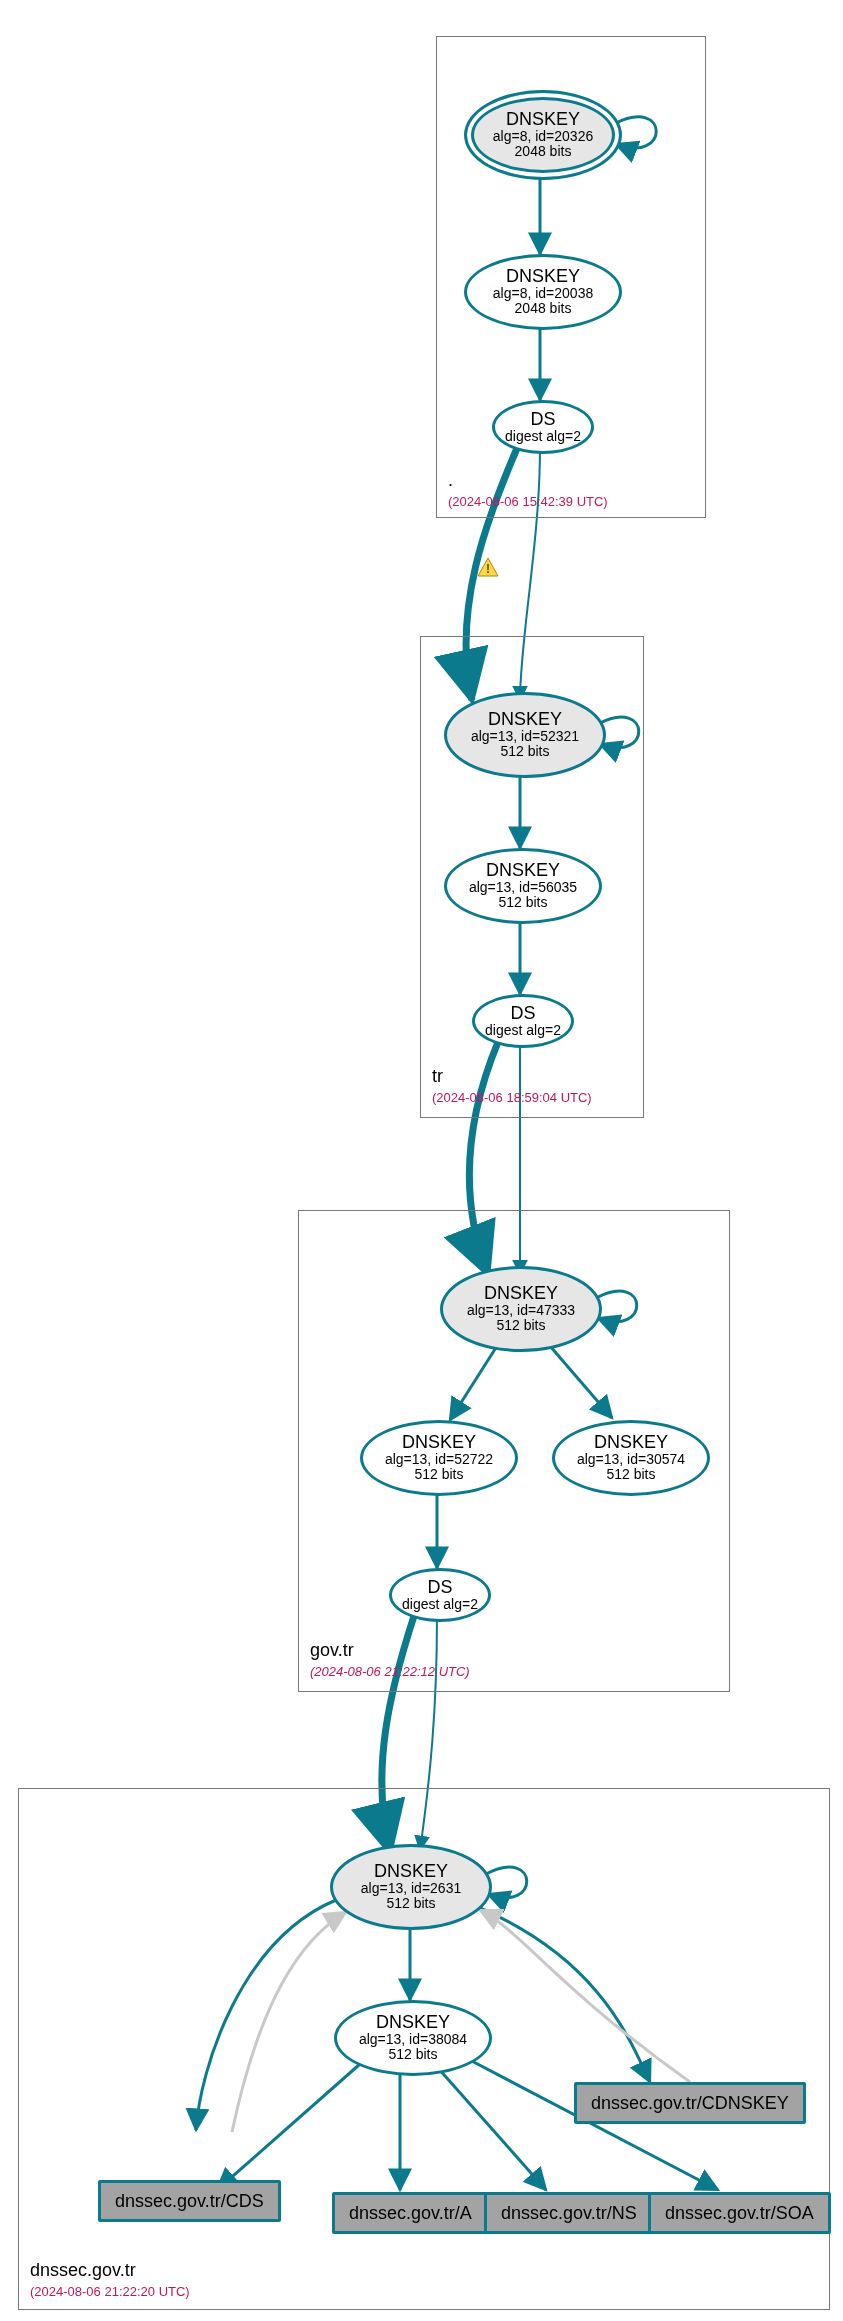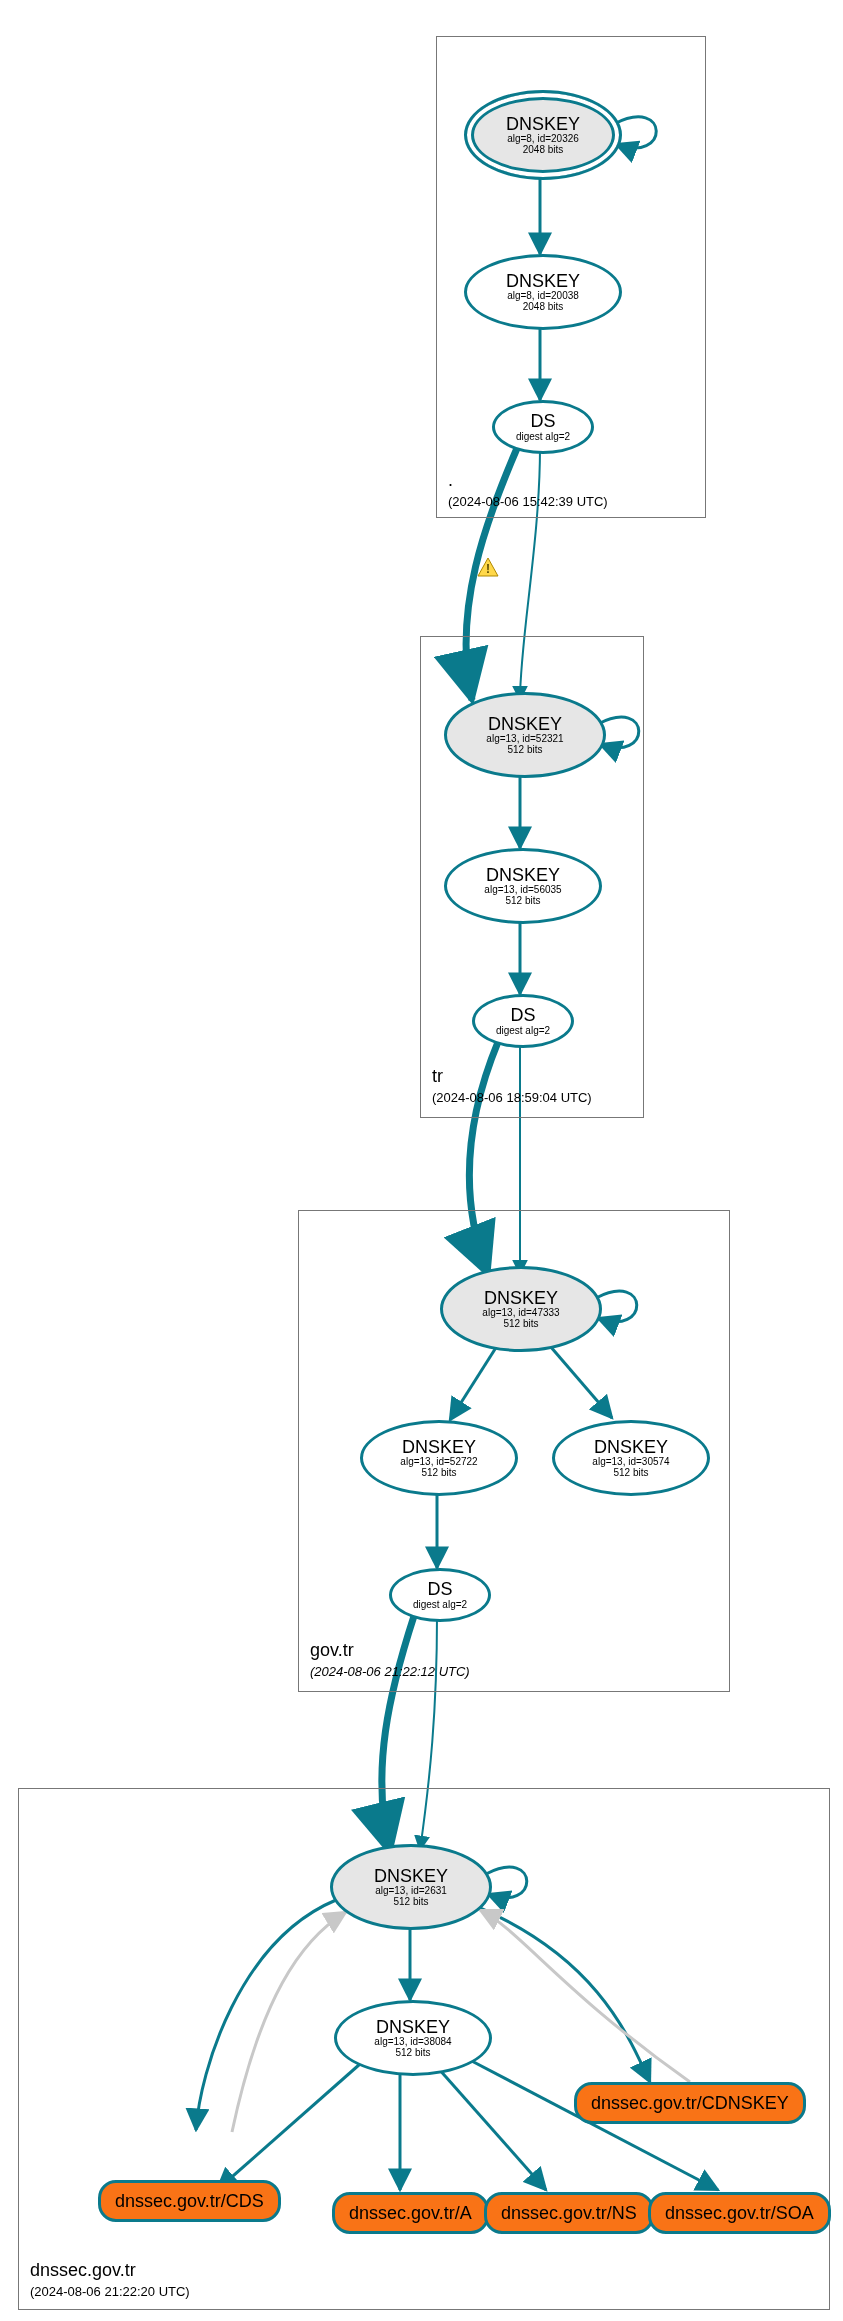--- a/index.html
+++ b/index.html
@@ -1,27 +1,27 @@
 <!DOCTYPE html>
 <html><head>
 <meta charset="utf-8">
 <style>
   body { margin:0; background:#fff; font-family:"Helvetica Neue",Arial,sans-serif; }
   .stage { position:relative; width:843px; height:2321px; }
   svg { position:absolute; top:0; left:0; }
   .zone-box { position:absolute; border:1px solid #777; background:transparent; }
   .zone-label { position:absolute; font-size:18px; color:#000; }
-  .zone-sublabel { position:absolute; font-size:13px; color:#000000; }
+  .zone-sublabel { position:absolute; font-size:13px; color:#be185d; }
   .node { position:absolute; border:3px solid #0a7a8c; border-radius:50%; text-align:center;
           display:flex; flex-direction:column; justify-content:center; align-items:center; }
   .node.sep { background:#e6e6e6; }
   .node.trust { background:#e6e6e6; box-shadow:0 0 0 4px #fff inset, 0 0 0 7px #0a7a8c inset; }
   .node .t1 { font-size:18px; line-height:1.05; }
-  .node .t2 { font-size:10px; line-height:1.1; }
-  .rrnode { position:absolute; border:3px solid #0a7a8c; border-radius:18px; background:#f97316;
+  .node .t2 { font-size:14px; line-height:1.1; }
+  .rrnode { position:absolute; border:3px solid #0a7a8c; border-radius:2px; background:#a3a3a3;
             display:flex; justify-content:center; align-items:center; font-size:18px; padding:0 14px; }
 </style>
 </head>
 <body>
 
 <div class="stage">
 
 <svg width="843" height="2321">
   <defs>
     <marker id="ah" viewBox="0 0 10 10" refX="9" refY="5" markerWidth="8" markerHeight="8" orient="auto">

